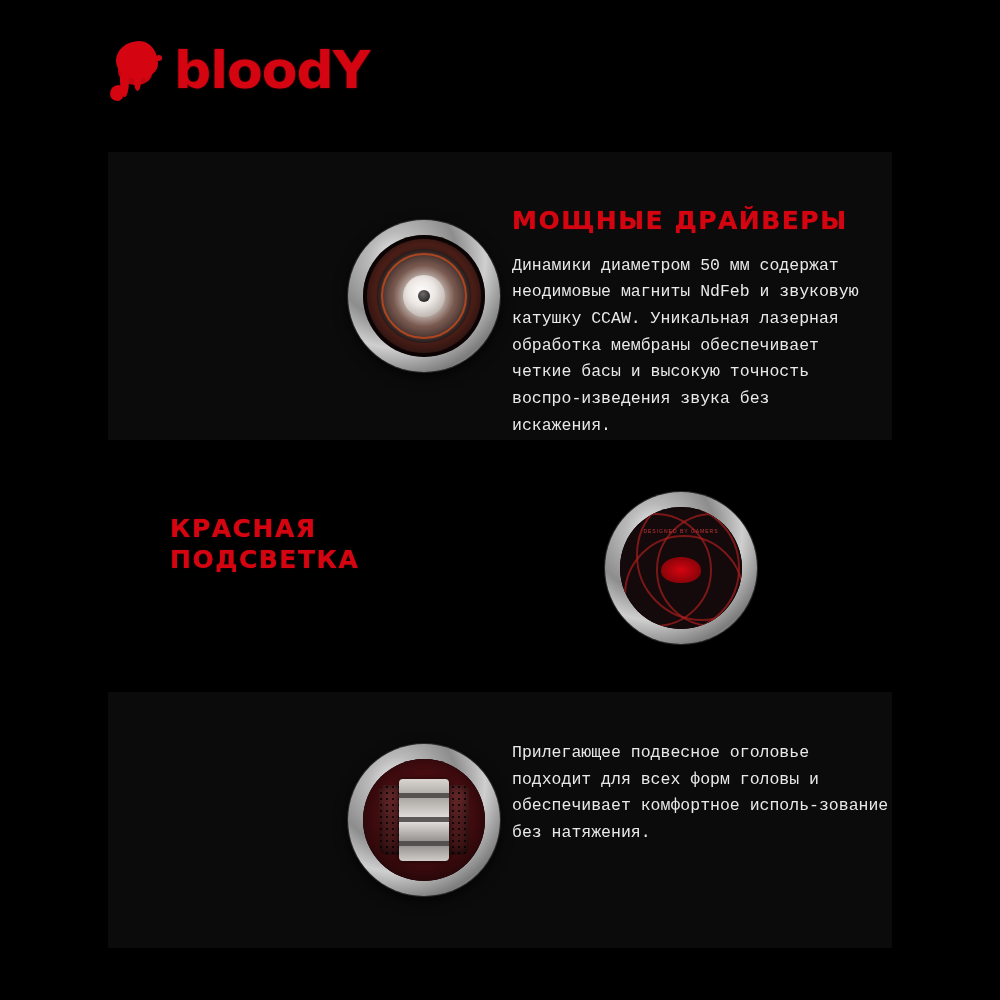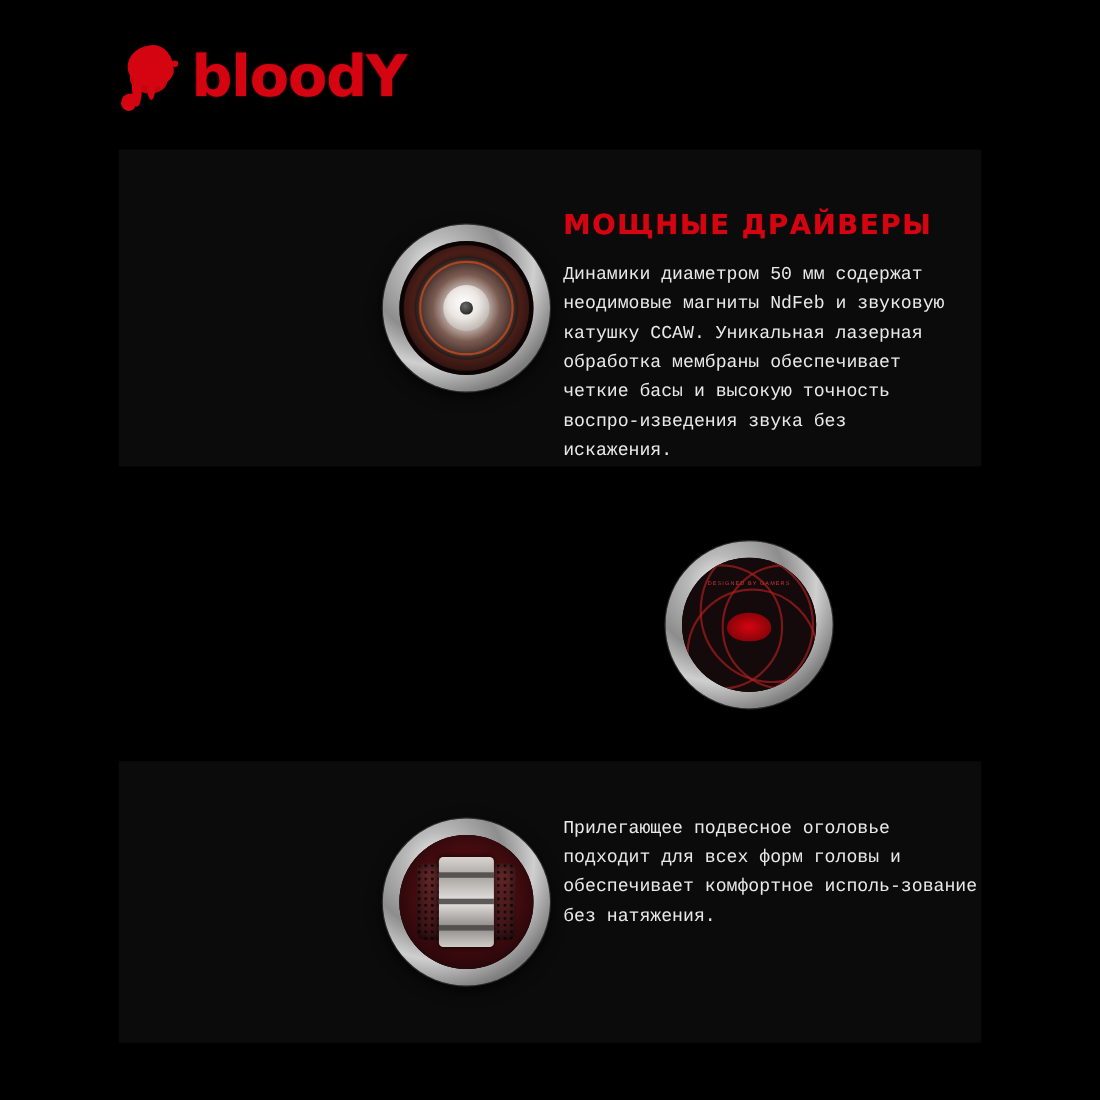--- a/index.html
+++ b/index.html
@@ -85,21 +85,21 @@
   }
 
   
   .feature {
     position: absolute;
     left: 108px;
     width: 784px;
     background: #0b0b0b;
     box-sizing: border-box;
   }
-  .feature-1 { top: 136px; height: 288px; }
+  .feature-1 { top: 152px; height: 288px; }
   .feature-2 { top: 472px; height: 192px; background: #000000; }
   .feature-3 { top: 692px; height: 256px; }
 
   .f-inner {
     position: relative;
     width: 100%;
     height: 100%;
   }
 
   
@@ -258,20 +258,21 @@
       <div class="text-col" style="left:404px; top:54px; width:350px;">
         <h2 class="heading">МОЩНЫЕ ДРАЙВЕРЫ</h2>
         <p class="body-text">Динамики диаметром 50 мм содержат неодимовые магниты NdFeb и звуковую катушку CCAW. Уникальная лазерная обработка мембраны обеспечивает четкие басы и высокую точность воспро-изведения звука без искажения.</p>
       </div>
     </div>
   </section>
 
   <section class="feature feature-2">
     <div class="f-inner">
       <div class="text-col" style="left:62px; top:42px; width:330px;">
+        <h2 class="heading">КРАСНАЯ ПОДСВЕТКА</h2>
       </div>
       <div class="disc" style="left:497px; top:20px;">
         <div class="disc-inner">
           <span class="d2-a"></span>
           <span class="d2-wave" style="left:-22px; top:6px; width:110px; height:110px;"></span>
           <span class="d2-wave" style="left:-10px; top:-4px; width:126px; height:126px;"></span>
           <span class="d2-wave" style="left:16px; top:-18px; width:128px; height:128px;"></span>
           <span class="d2-wave" style="left:36px; top:6px; width:110px; height:110px;"></span>
           <span class="d2-wave" style="left:4px; top:28px; width:116px; height:116px;"></span>
           <span class="d2-text">DESIGNED BY GAMERS</span>

